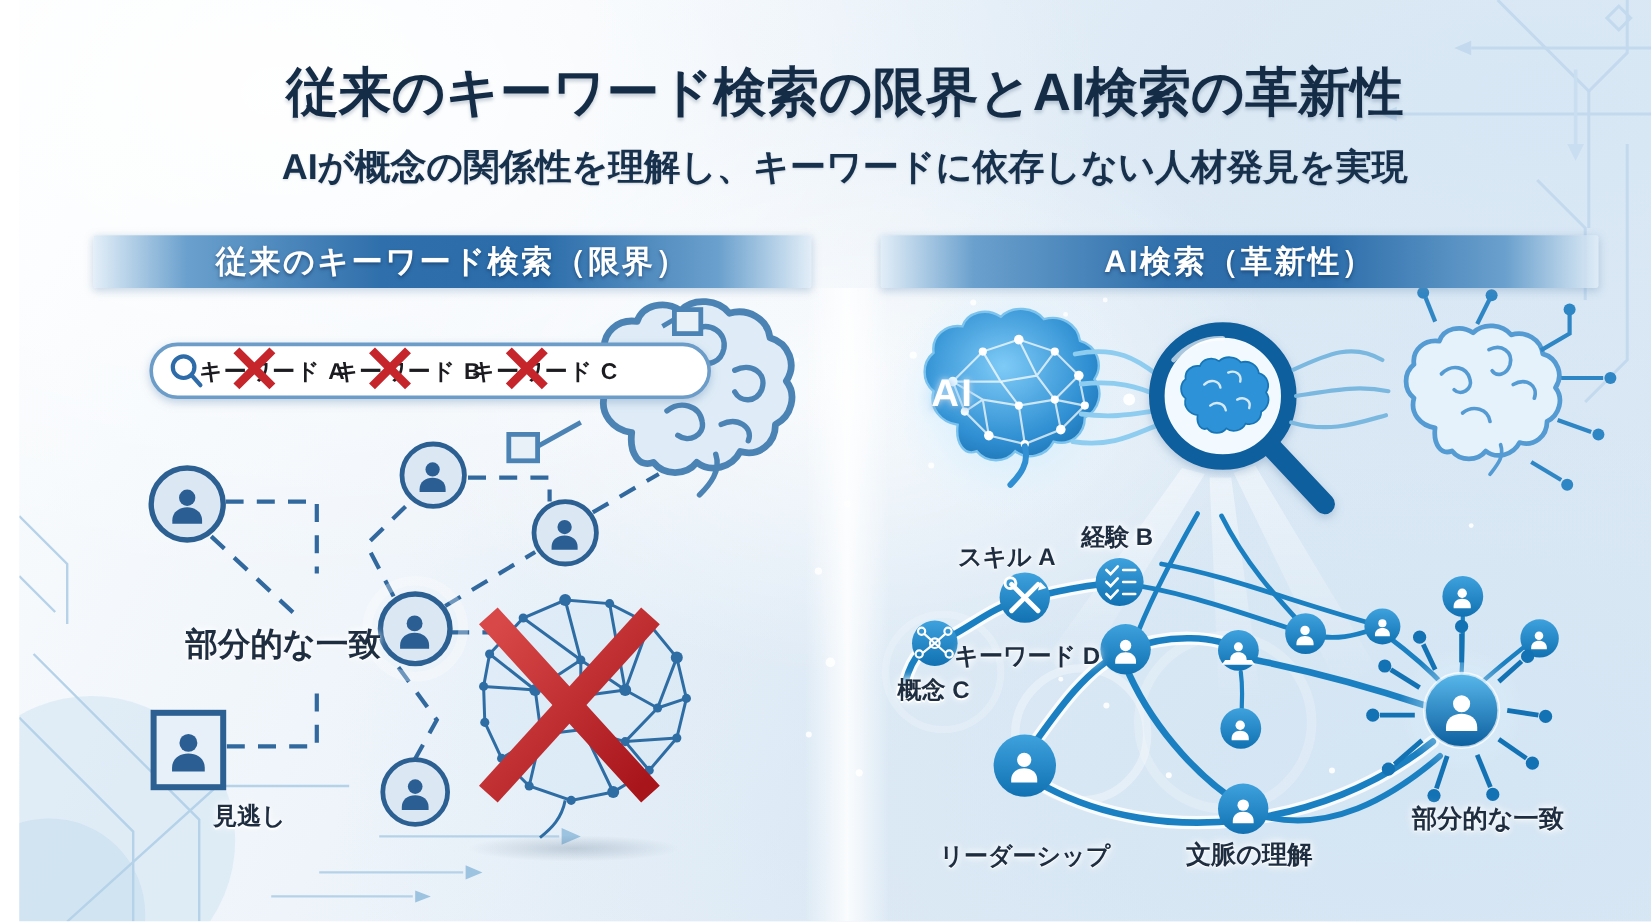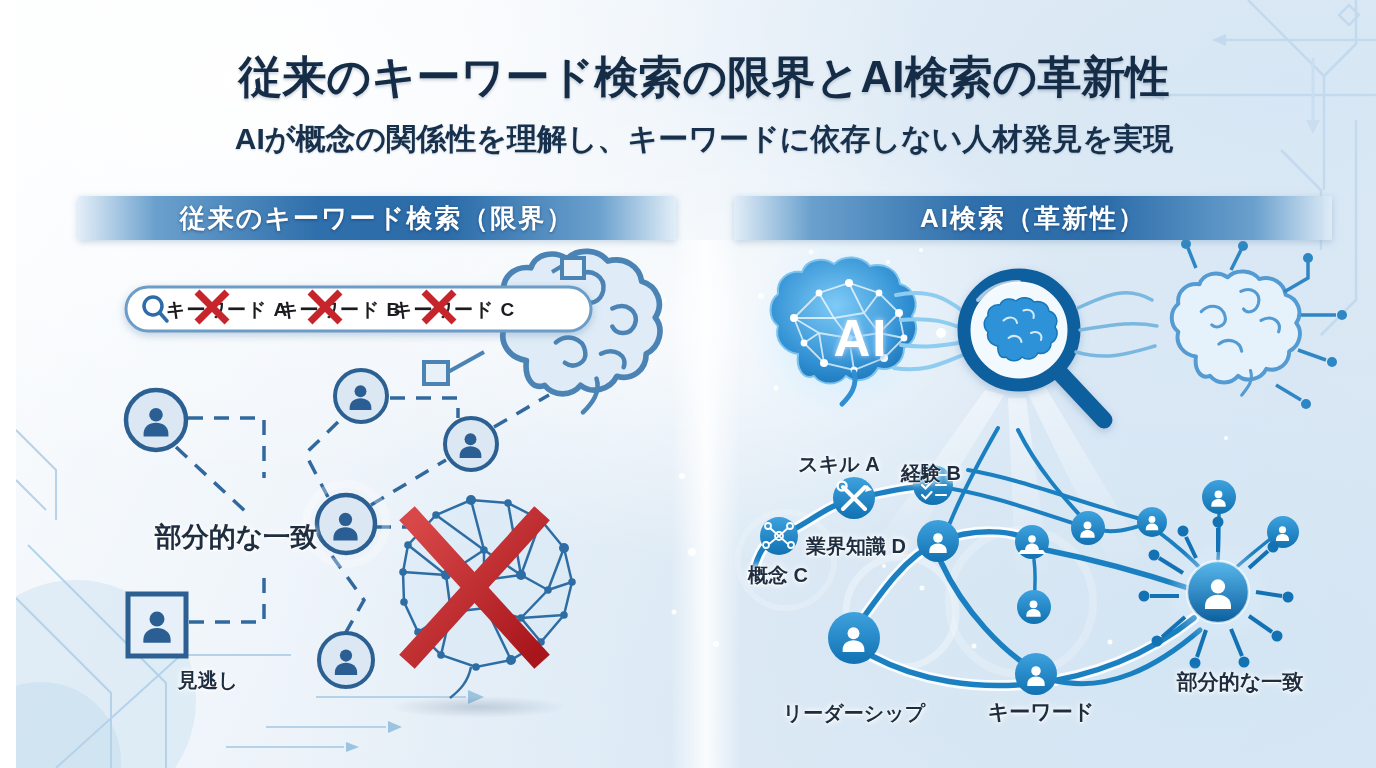--- a/index.html
+++ b/index.html
@@ -23,21 +23,21 @@
   .banner.left{left:62px;width:598px;}
   .banner.right{left:718px;width:598px;}
   .kw{position:absolute;top:297px;font-size:19px;font-weight:700;color:#1c1c20;letter-spacing:1px;white-space:nowrap;}
   .kw .xmark{position:absolute;left:25px;top:-11px;width:42px;height:42px;}
   .lbl{position:absolute;font-weight:700;color:#1e2d3f;white-space:nowrap;transform:translateX(-50%);
     text-shadow:0 0 5px #fff,0 0 9px #fff,0 1px 0 #fff;}
   .lbl.partial{font-size:27px;}
   .lbl.missed{font-size:20px;}
   .lbl.r20{font-size:20px;}
   .lbl.r21{font-size:21px;}
-  .ai-badge{position:absolute;left:845px;top:309px;transform:translateX(-50%);font-size:51px;font-weight:800;
+  .ai-badge{position:absolute;left:778px;top:309px;transform:translateX(-50%);font-size:32px;font-weight:800;
     color:#ffffff;letter-spacing:2px;text-shadow:0 0 14px rgba(120,200,255,.95),0 0 5px rgba(255,255,255,.9),0 2px 4px rgba(20,80,140,.5);}
 </style>
 </head>
 <body>
 
 <div id="canvas">
 
   <svg class="art" viewBox="0 0 1376 768" xmlns="http://www.w3.org/2000/svg">
     <defs>
       <symbol id="pg" viewBox="0 0 100 100">
@@ -464,20 +464,20 @@
     <svg class="xmark" viewBox="0 0 42 42">
       <path d="M6,6 L36,36 M36,6 L6,36" stroke="#c5252b" stroke-width="7" fill="none"></path>
     </svg>
   </div>
 
   <div class="lbl partial" style="left:220px;top:519px">部分的な一致</div>
   <div class="lbl missed" style="left:192px;top:667px">見逃し</div>
 
   <div class="ai-badge">AI</div>
   <div class="lbl r20" style="left:823px;top:451px">スキル A</div>
-  <div class="lbl r20" style="left:915px;top:460px">経験 B</div>
-  <div class="lbl r20" style="left:840px;top:533px">業界知識 D</div>
+  <div class="lbl r20" style="left:915px;top:434px">経験 B</div>
+  <div class="lbl r20" style="left:840px;top:533px">キーワード D</div>
   <div class="lbl r20" style="left:762px;top:562px">概念 C</div>
   <div class="lbl r20" style="left:838px;top:700px">リーダーシップ</div>
-  <div class="lbl r21" style="left:1025px;top:698px">キーワード</div>
+  <div class="lbl r21" style="left:1025px;top:698px">文脈の理解</div>
   <div class="lbl r21" style="left:1224px;top:668px">部分的な一致</div>
 
 </div>
 
 </body></html>

